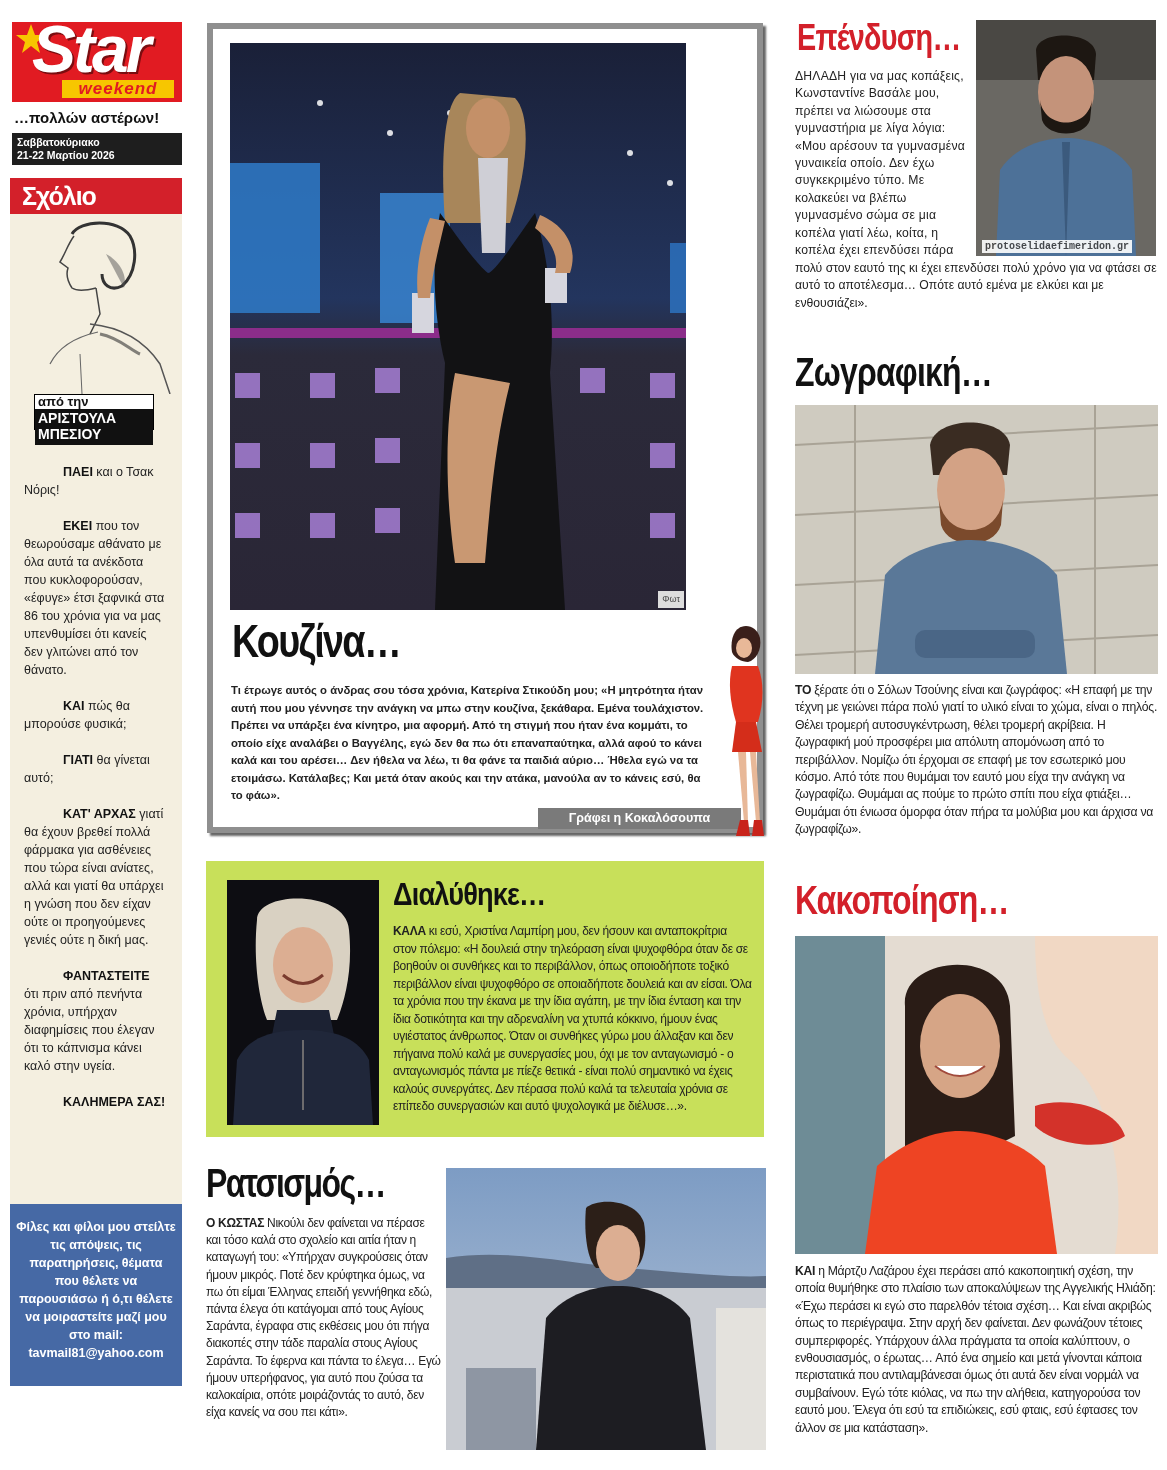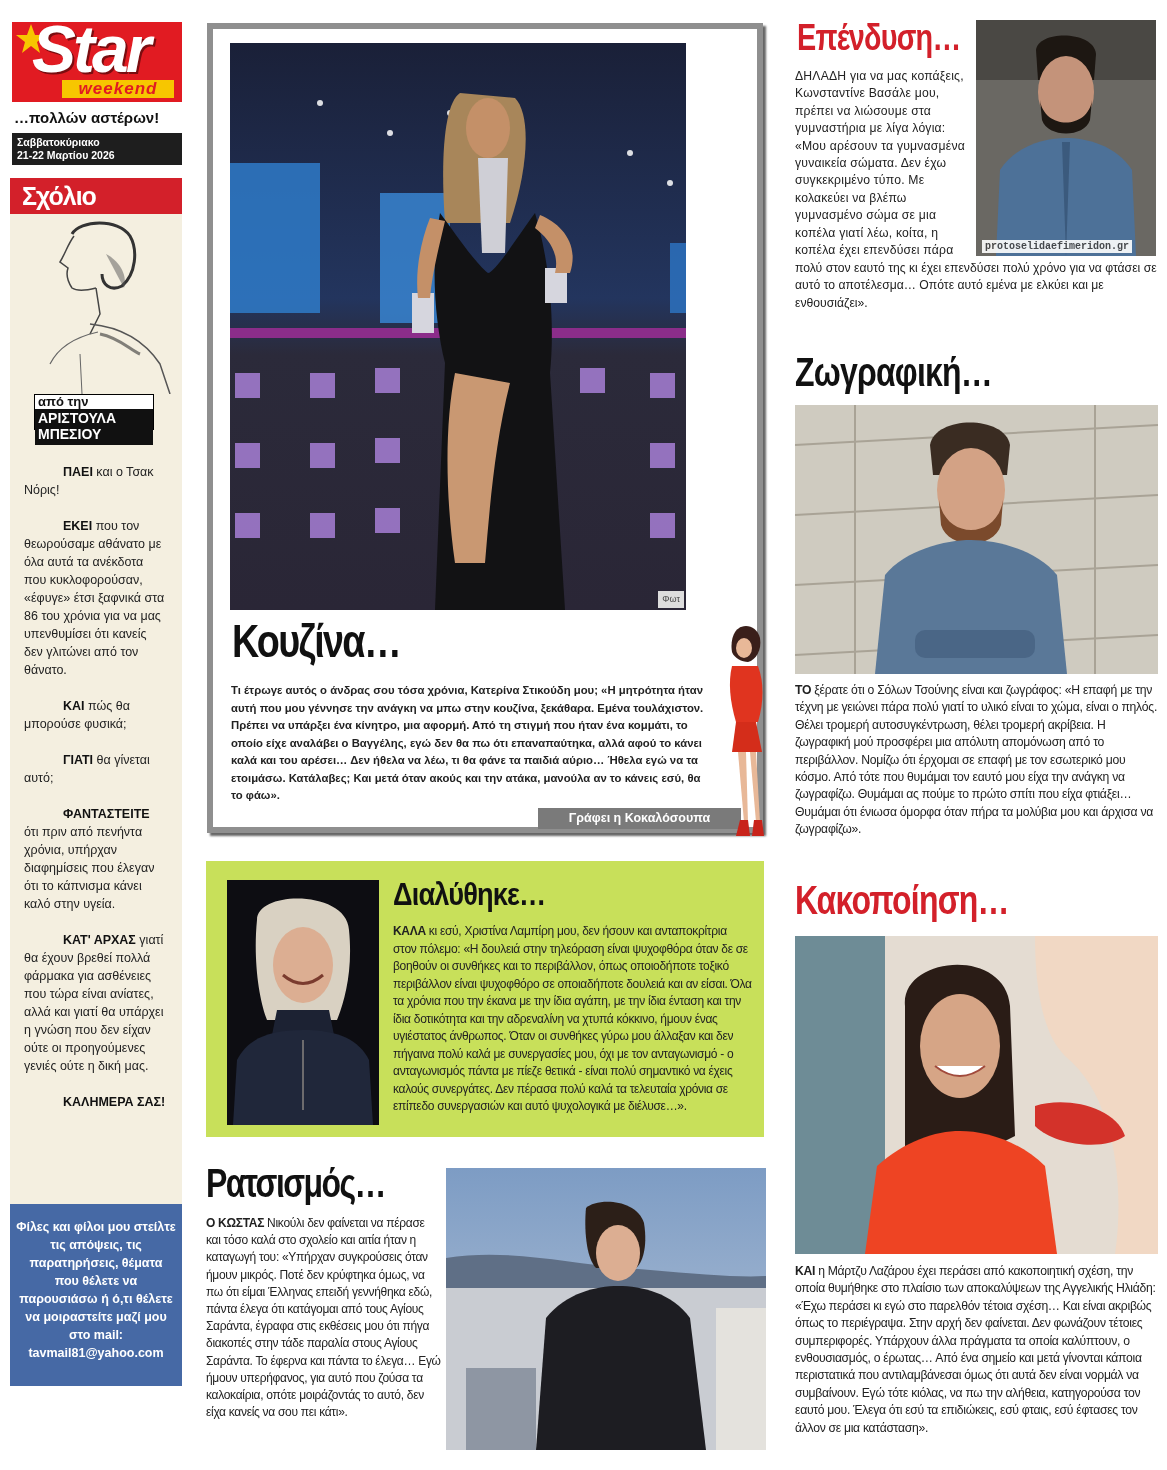--- a/index.html
+++ b/index.html
@@ -105,22 +105,22 @@
     <div>ΑΡΙΣΤΟΥΛΑ</div>
     <div>ΜΠΕΣΙΟΥ</div>
   </div>
 </div>
 
 <div class="abs comment-text">
   <p><b>ΠΑΕΙ</b><span> και ο Τσακ Νόρις!</span></p>
   <p><b>ΕΚΕΙ</b><span> που τον θεωρούσαμε αθάνατο με όλα αυτά τα ανέκδοτα που κυκλοφορούσαν, «έφυγε» έτσι ξαφνικά στα 86 του χρόνια για να μας υπενθυμίσει ότι κανείς δεν γλιτώνει από τον θάνατο.</span></p>
   <p><b>ΚΑΙ</b><span> πώς θα μπορούσε φυσικά;</span></p>
   <p><b>ΓΙΑΤΙ</b><span> θα γίνεται αυτό;</span></p>
+  <p><b>ΚΑΤ' ΑΡΧΑΣ</b><span> γιατί θα έχουν βρεθεί πολλά φάρμακα για ασθένειες που τώρα είναι ανίατες, αλλά και γιατί θα υπάρχει η γνώση που δεν είχαν ούτε οι προηγούμενες γενιές ούτε η δική μας.</span></p>
   <p><b>ΦΑΝΤΑΣΤΕΙΤΕ</b><span> ότι πριν από πενήντα χρόνια, υπήρχαν διαφημίσεις που έλεγαν ότι το κάπνισμα κάνει καλό στην υγεία.</span></p>
-  <p><b>ΚΑΤ' ΑΡΧΑΣ</b><span> γιατί θα έχουν βρεθεί πολλά φάρμακα για ασθένειες που τώρα είναι ανίατες, αλλά και γιατί θα υπάρχει η γνώση που δεν είχαν ούτε οι προηγούμενες γενιές ούτε η δική μας.</span></p>
   <p><b>ΚΑΛΗΜΕΡΑ ΣΑΣ!</b></p>
 </div>
 
 <div class="abs mailbox">
   <div>Φίλες και φίλοι μου στείλτε τις απόψεις, τις παρατηρήσεις, θέματα που θέλετε να παρουσιάσω ή ό,τι θέλετε να μοιραστείτε μαζί μου στο mail:</div>
   <div>tavmail81@yahoo.com</div>
 </div>
 
 <div class="abs feature-frame"></div>
 <div class="abs feature-photo">
@@ -234,21 +234,21 @@
     <rect width="180" height="236" fill="#6a6863"></rect>
     <rect x="0" y="0" width="180" height="60" fill="#4a4844"></rect>
     <path d="M60 30 C62 10, 118 10, 120 34 L118 60 L62 60 Z" fill="#1d1712"></path>
     <ellipse cx="90" cy="72" rx="28" ry="36" fill="#c4937a"></ellipse>
     <path d="M64 80 C68 110, 112 110, 116 80 L114 100 C108 118, 72 118, 66 100 Z" fill="#1d1712"></path>
     <path d="M20 236 L24 150 C40 125, 70 118, 90 118 C110 118, 140 125, 156 150 L160 236 Z" fill="#4d7198"></path>
     <path d="M86 122 L90 236 L94 122 Z" fill="#3b5a7d"></path>
   </svg>
   <div class="watermark">protoselidaefimeridon.gr</div>
 </div>
-<div class="abs inv-text"><b>ΔΗΛΑΔΗ</b><span> για να μας κοπάξεις, Κωνσταντίνε Βασάλε μου, πρέπει να λιώσουμε στα γυμναστήρια με λίγα λόγια: «Μου αρέσουν τα γυμνασμένα γυναικεία σώματα. Δεν έχω συγκεκριμένο τύπο. Με κολακεύει να βλέπω γυμνασμένο σώμα σε μια κοπέλα γιατί λέω, κοίτα, η κοπέλα έχει επενδύσει πάρα</span></div>
+<div class="abs inv-text"><b>ΔΗΛΑΔΗ</b><span> για να μας κοπάξεις, Κωνσταντίνε Βασάλε μου, πρέπει να λιώσουμε στα γυμναστήρια με λίγα λόγια: «Μου αρέσουν τα γυμνασμένα γυναικεία οποίο. Δεν έχω συγκεκριμένο τύπο. Με κολακεύει να βλέπω γυμνασμένο σώμα σε μια κοπέλα γιατί λέω, κοίτα, η κοπέλα έχει επενδύσει πάρα</span></div>
 <div class="abs inv-text-2">πολύ στον εαυτό της κι έχει επενδύσει πολύ χρόνο για να φτάσει σε αυτό το αποτέλεσμα… Οπότε αυτό εμένα με ελκύει και με ενθουσιάζει».</div>
 
 <div class="abs paint-title">Ζωγραφική…</div>
 <div class="abs paint-photo">
   <svg viewBox="0 0 363 269" width="363" height="269">
     <rect width="363" height="269" fill="#cfcbc0"></rect>
     <g stroke="#a9a396" stroke-width="2" fill="none">
       <path d="M0 40 L363 20"></path>
         <path d="M0 110 L363 90"></path>
         <path d="M0 180 L363 160"></path>

